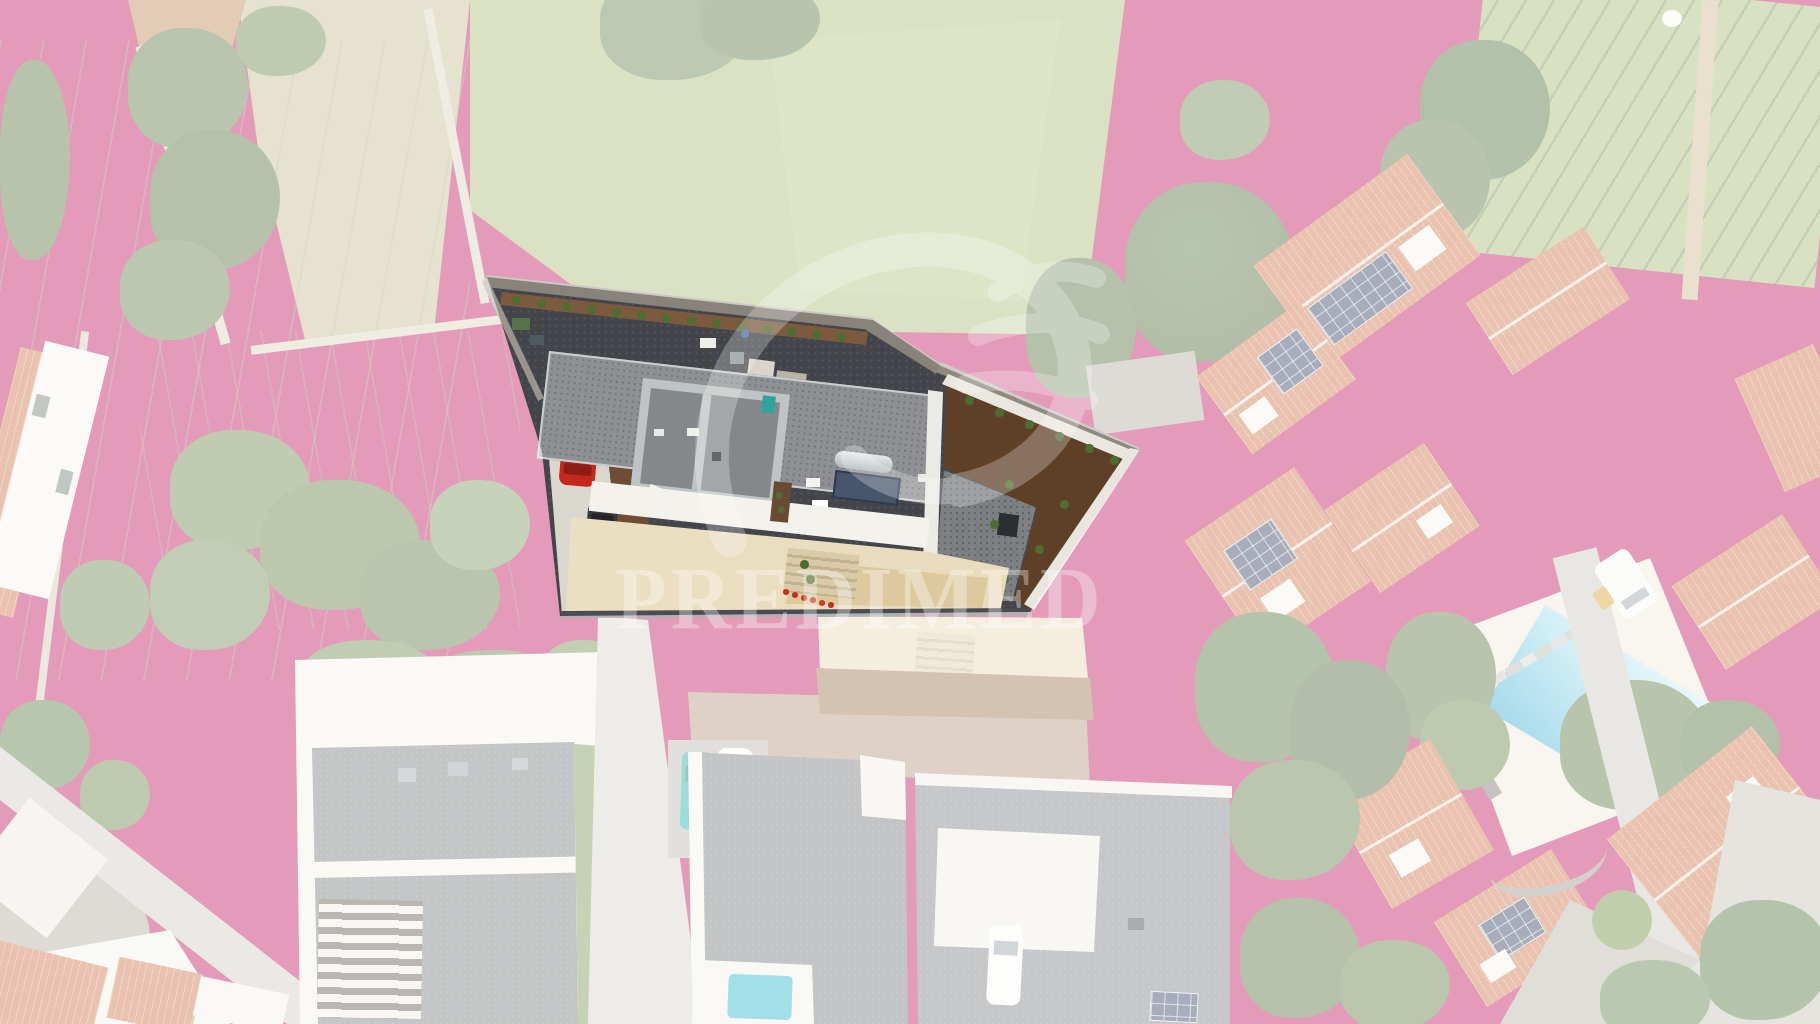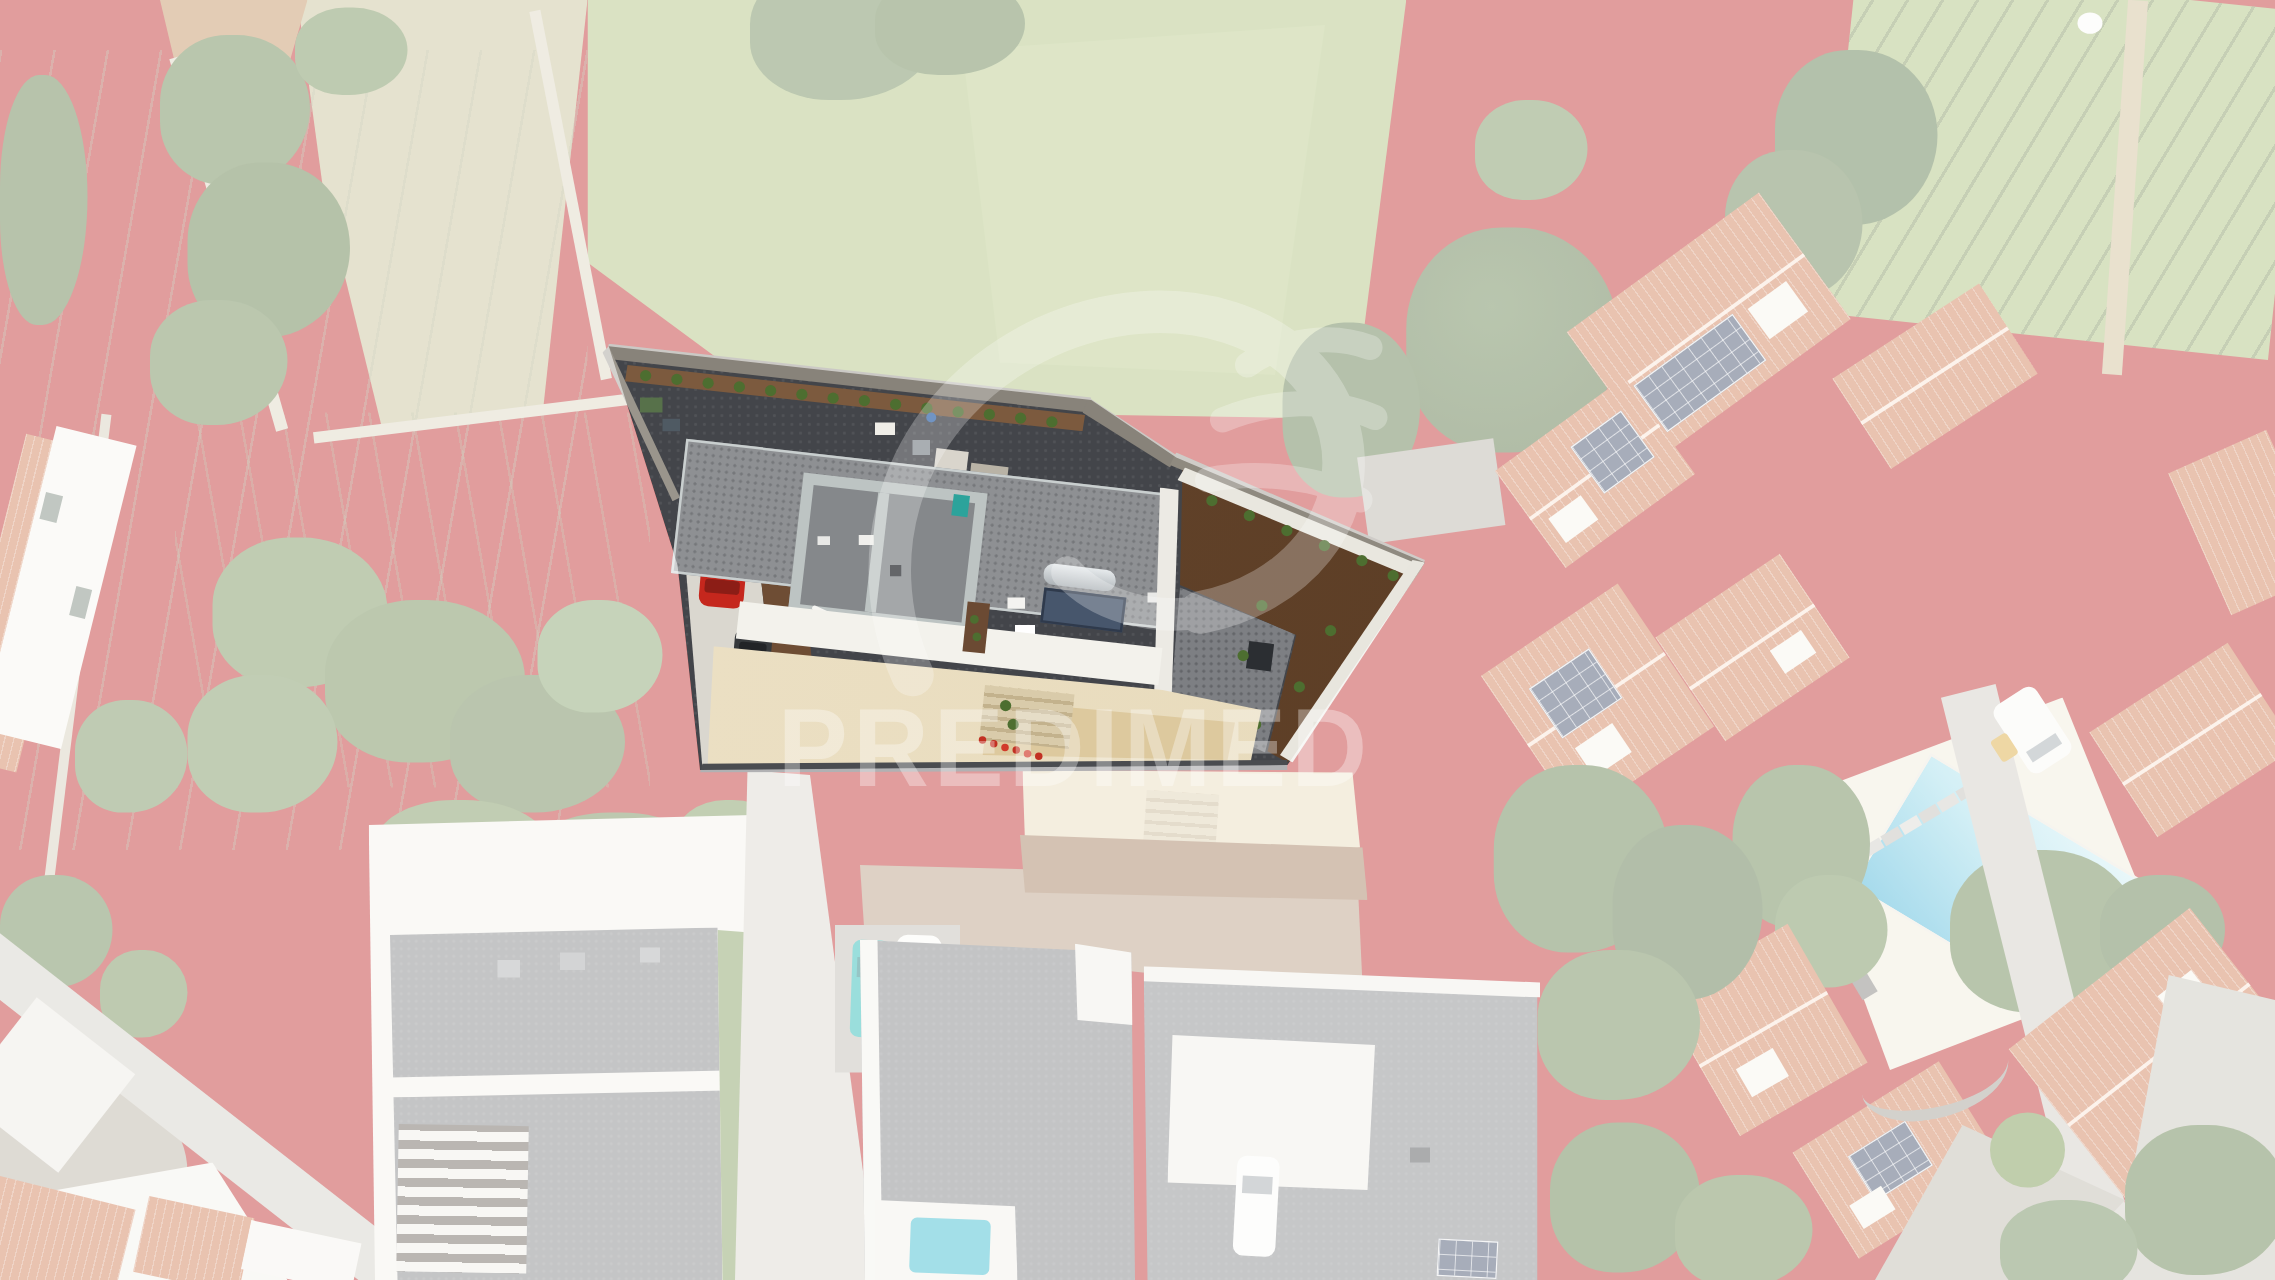--- a/index.html
+++ b/index.html
@@ -1,16 +1,16 @@
 <!DOCTYPE html>
 <html><head>
 <meta charset="utf-8">
 <style>
   html,body{margin:0;padding:0;background:#888;}
-  #stage{position:relative;width:1820px;height:1024px;overflow:hidden;background:#b91c1c;font-family:Liberation Sans, sans-serif;}
+  #stage{position:relative;width:1820px;height:1024px;overflow:hidden;background:#be185d;font-family:Liberation Serif, serif;}
   .e{position:absolute;}
   .cp{position:absolute;inset:0;}
   .tree{position:absolute;border-radius:48% 52% 55% 45%;}
   .shrub{position:absolute;width:9px;height:9px;border-radius:50%;background:#4d6e30;}
   .solar{position:absolute;background-color:#33415f;border:1px solid #e8e8e8;
          background-image:linear-gradient(90deg,rgba(255,255,255,.65) 1px,transparent 1px),linear-gradient(0deg,rgba(255,255,255,.65) 1px,transparent 1px);
          background-size:13px 12px;}
   .oroof{background-color:#cd7449;background-image:repeating-linear-gradient(90deg,rgba(255,255,255,.28) 0 1px,transparent 1px 7px);}
   .ridge{position:absolute;background:rgba(255,244,232,.85);}
   .wm-text{position:absolute;left:560px;top:556px;width:600px;text-align:center;font-size:84px;font-weight:bold;

